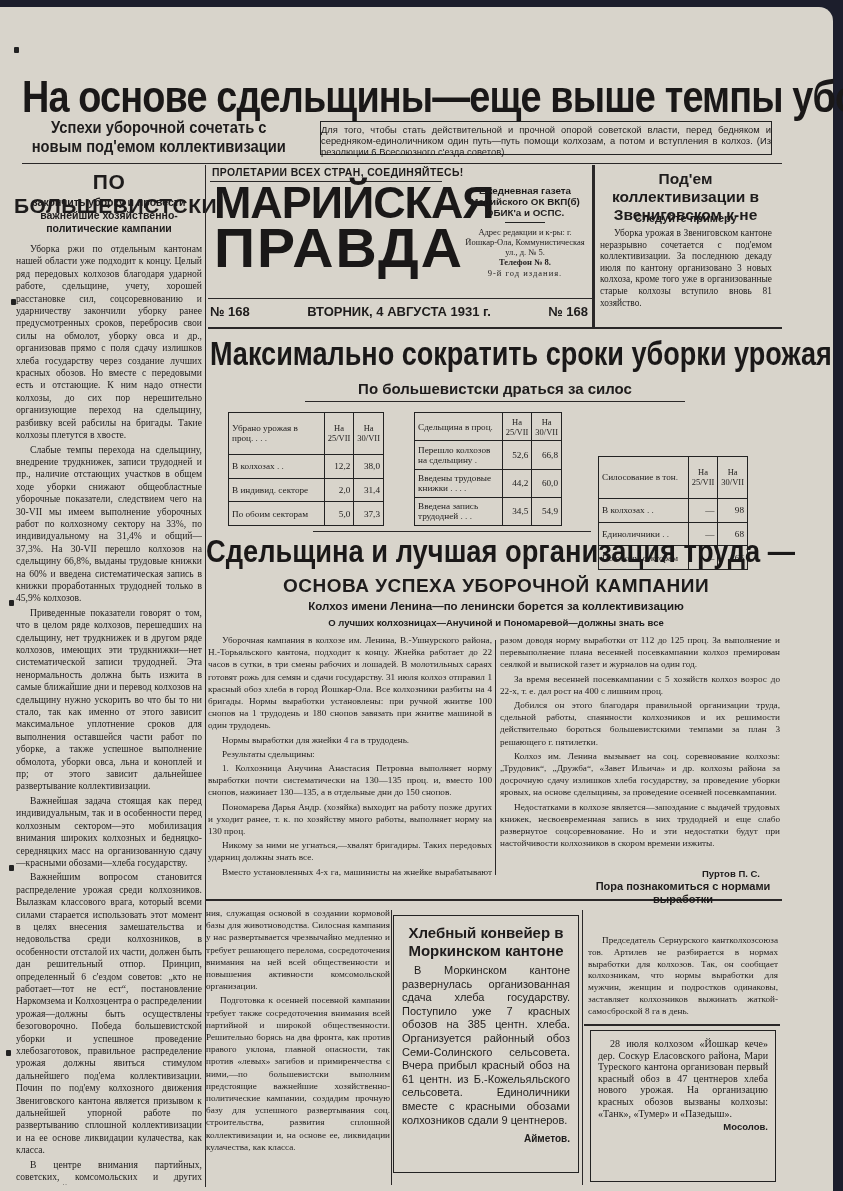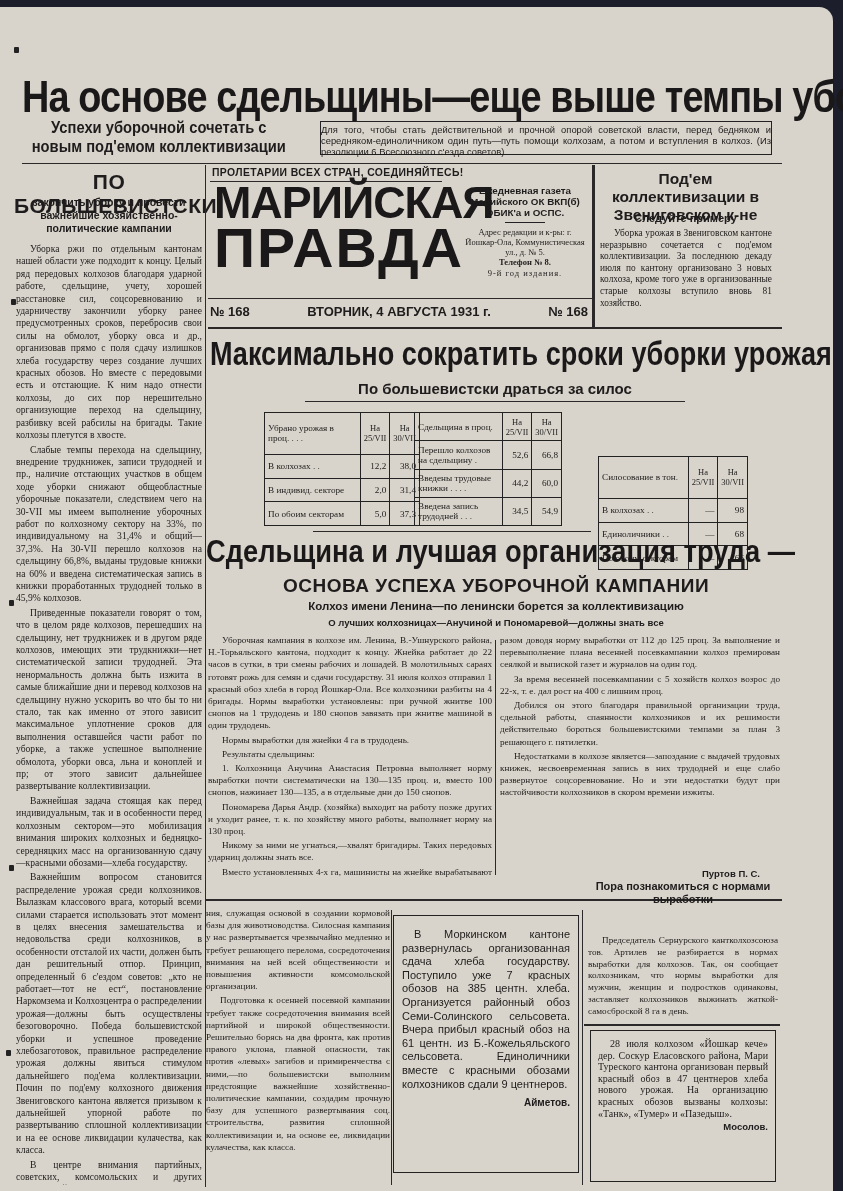--- a/index.html
+++ b/index.html
@@ -83,21 +83,21 @@
 <div class="abs col" style="left:600px;top:228px;width:172px;font-size:9.4px;line-height:11.6px;">
     <p>Уборка урожая в Звениговском кантоне неразрывно сочетается с под'емом коллективизации. За последнюю декаду июля по кантону организовано 3 новых колхоза, кроме того уже в организованные старые колхозы вступило вновь 81 хозяйство.</p>
   </div>
 
 <div class="abs rule" style="left:208px;top:327px;width:574px;height:2px;"></div>
 
 <div class="abs big-head" style="left:210px;top:336px;font-size:33px;line-height:36px;transform:scaleX(0.82);">Максимально сократить сроки уборки урожая</div>
 <div class="abs h-bold" style="left:210px;top:380px;width:570px;font-size:15px;">По большевистски драться за силос</div>
 <div class="abs rule" style="left:305px;top:401px;width:380px;"></div>
 
-<div class="abs" style="left:228px;top:412px;margin-left:36px;">
+<div class="abs" style="left:228px;top:412px;">
   <table class="stat" style="width:156px;height:114px;">
     <tbody>
         <tr>
           <td>Убрано урожая в проц. . . .</td>
           <th>На 25/VII</th>
           <th>На 30/VII</th>
         </tr>
     <tr>
           <td>В колхозах . .</td>
           <td class="num">12,2</td>
@@ -181,33 +181,35 @@
   <p>1. Колхозница Анучина Анастасия Петровна выполняет норму выработки почти систематически на 130—135 проц. и, вместо 100 снопов, нажинает 130—135, а в отдельные дни до 150 снопов.</p>
   <p>Пономарева Дарья Андр. (хозяйка) выходит на работу позже других и уходит ранее, т. к. по хозяйству много работы, выполняет норму на 130 проц.</p>
   <p>Никому за ними не угнаться,—хвалят бригадиры. Таких передовых ударниц должны знать все.</p>
   <p>Вместо установленных 4-х га, машинисты на жнейке вырабатывают от 4,50 до 5,00 га, таким об-</p>
 </div>
 <div class="abs vrule" style="left:495px;top:640px;height:235px;"></div>
 <div class="abs col" style="left:500px;top:634px;width:280px;font-family:'Liberation Sans',sans-serif;font-size:9.2px;line-height:12.2px;height:234px;overflow:hidden;">
   <p style="text-indent:0">разом доводя норму выработки от 112 до 125 проц. За выполнение и перевыполнение плана весенней посевкампании колхоз премирован сеялкой и выпиской газет и журналов на один год.</p>
   <p>За время весенней посевкампании с 5 хозяйств колхоз возрос до 22-х, т. е. дал рост на 400 с лишним проц.</p>
   <p>Добился он этого благодаря правильной организации труда, сдельной работы, спаянности колхозников и их решимости действительно бороться большевистскими темпами за план 3 решающего г. пятилетки.</p>
+  <p>Колхоз им. Ленина вызывает на соц. соревнование колхозы: „Трудовик“, „Дружба“, «Завет Ильича» и др. колхозы района за досрочную сдачу излишков хлеба государству, за проведение уборки яровых, на основе сдельщины, за проведение осенней посевкампании.</p>
   <p>Недостатками в колхозе является—запоздание с выдачей трудовых книжек, несвоевременная запись в них трудодней и еще слабо развернутое соцсоревнование. Но и эти недостатки будут при настойчивости колхозников в скором времени изжиты.</p>
 </div>
 <div class="abs sig" style="left:600px;top:868px;width:160px;font-size:9.5px;">Пуртов П. С.</div>
 
 <div class="abs rule" style="left:206px;top:899px;width:576px;height:2px;"></div>
 
 <div class="abs col" style="left:206px;top:907px;width:184px;font-size:9.2px;line-height:12.2px;">
   <p style="text-indent:0">ния, служащая основой в создании кормовой базы для животноводства. Силосная кампания у нас развертывается чрезвычайно медленно и требует решающего перелома, сосредоточения внимания на ней всей общественности и повышения активности комсомольской организации.</p>
   <p>Подготовка к осенней посевной кампании требует также сосредоточения внимания всей партийной и широкой общественности. Решительно борясь на два фронта, как против правого уклона, главной опасности, так против «левых» загибов и примиренчества с ними,—по большевистски выполним предстоящие важнейшие хозяйственно-политические кампании, создадим прочную базу для успешного развертывания соц. строительства, развития сплошной коллективизации и, на основе ее, ликвидации кулачества, как класса.</p>
 </div>
 <div class="abs vrule" style="left:391px;top:910px;height:275px;"></div>
 
 <div class="abs boxed" style="left:393px;top:915px;width:186px;height:258px;padding:8px 8px;">
+  <div class="h-bold" style="font-size:15px;line-height:18px;">Хлебный конвейер в Моркинском кантоне</div>
   <div style="font-family:'Liberation Sans',sans-serif;font-size:11px;line-height:13.6px;text-align:justify;margin-top:4px;text-indent:12px;">В Моркинском кантоне развернулась организованная сдача хлеба государству. Поступило уже 7 красных обозов на 385 центн. хлеба. Организуется районный обоз Семи-Солинского сельсовета. Вчера прибыл красный обоз на 61 центн. из Б.-Кожельяльского сельсовета. Единоличники вместе с красными обозами колхозников сдали 9 центнеров.</div>
   <div class="sig" style="font-size:10px;margin-top:6px;">Айметов.</div>
 </div>
 <div class="abs vrule" style="left:582px;top:910px;height:275px;"></div>
 
 <div class="abs h-bold" style="left:588px;top:880px;width:190px;font-size:11px;line-height:13px;">Пора познакомиться с нормами выработки</div>
 <div class="abs col" style="left:588px;top:935px;width:190px;font-size:9.2px;line-height:11.8px;">
     <p>Председатель Сернурского кантколхозсоюза тов. Артилев не разбирается в нормах выработки для колхозов. Так, он сообщает колхозникам, что нормы выработки для мужчин, женщин и подростков одинаковы, заставляет колхозников выжинать жаткой-самосброской 8 га в день.</p>
   </div>
 <div class="abs rule" style="left:584px;top:1024px;width:196px;height:2px;"></div>

